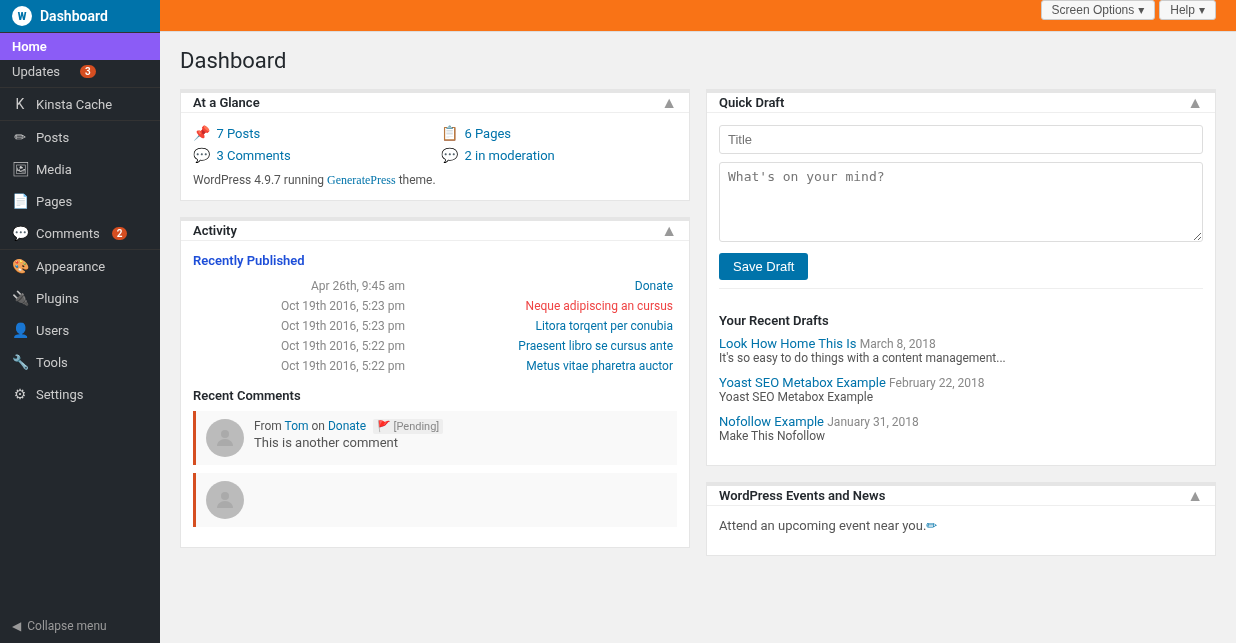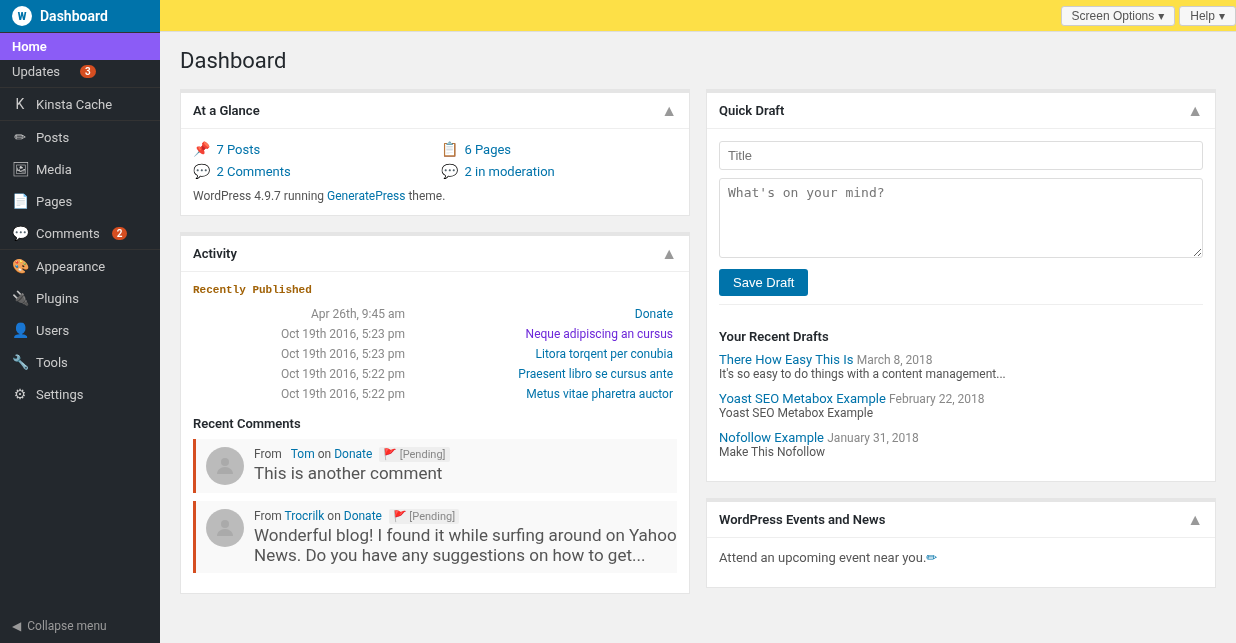--- a/index.html
+++ b/index.html
@@ -12,60 +12,60 @@
     .sidebar-section { border-top: 1px solid #333; }
     .sidebar-item { padding: 8px 12px; display: flex; align-items: center; gap: 8px; cursor: pointer; color: #ccc; font-size: 13px; position: relative; }
     .sidebar-item.home-label { background: #8b5cf6; color: #fff; padding: 6px 12px; font-size: 13px; font-weight: 600; }
     .sidebar-item.updates-item { padding: 4px 12px 8px 12px; gap: 16px; }
     .sidebar-icon { width: 16px; text-align: center; font-size: 14px; }
     .badge { background: #d54e21; color: #fff; border-radius: 10px; font-size: 10px; padding: 1px 5px; font-weight: 600; margin-left: 4px; }
     .sidebar-collapse { padding: 10px 12px; color: #999; cursor: pointer; margin-top: auto; display: flex; align-items: center; gap: 6px; font-size: 12px; }
 
     
     #main { flex: 1; display: flex; flex-direction: column; overflow: hidden; }
-    .topbar { background: #fde047; border-bottom: 1px solid #ddd; display: flex; align-items: center; justify-content: flex-end; padding: 0 0; height: 32px; gap: 4px; }
+    .topbar { background: #f97316; border-bottom: 1px solid #ddd; display: flex; align-items: flex-start; justify-content: flex-end; padding: 0 20px; height: 32px; gap: 4px; }
     .topbar-btn { background: #f7f7f7; border: 1px solid #ccc; border-radius: 3px; padding: 2px 10px; font-size: 12px; cursor: pointer; display: flex; align-items: center; gap: 4px; color: #555; }
     .page-content { flex: 1; overflow-y: auto; padding: 16px 20px; }
     .page-title { font-size: 22px; font-weight: 400; color: #23282d; margin-bottom: 16px; }
 
     
     .dashboard-grid { display: grid; grid-template-columns: 1fr 1fr; gap: 16px; }
     .dashboard-col { display: flex; flex-direction: column; gap: 16px; }
 
     
     .widget { background: #fff; border: 1px solid #e5e5e5; border-top: 4px solid #e5e5e5; }
-    .widget-header { display: flex; align-items: center; justify-content: space-between; padding: 8px 12px; border-bottom: 1px solid #eee; }
+    .widget-header { display: flex; align-items: center; justify-content: space-between; padding: 0 12px; border-bottom: 1px solid #eee; }
     .widget-title { font-size: 13px; font-weight: 600; color: #23282d; }
     .widget-toggle { color: #999; cursor: pointer; font-size: 16px; }
     .widget-body { padding: 12px; }
 
     
     .glance-grid { display: grid; grid-template-columns: 1fr 1fr; gap: 6px 12px; margin-bottom: 10px; }
     .glance-item { display: flex; align-items: center; gap: 6px; }
     .glance-icon { font-size: 14px; color: #888; }
     .glance-link { color: #0073aa; text-decoration: none; }
     .glance-wp-info { font-size: 12px; color: #555; }
-    .glance-wp-info a { color: #0073aa; text-decoration: none; }
-
-    
-    .activity-section-title { font-size: 11px; font-weight: 600; color: #a16207; margin-bottom: 8px; font-family: Liberation Mono, monospace; }
+    .glance-wp-info a { color: #0073aa; text-decoration: none; font-family: Liberation Serif, serif; }
+
+    
+    .activity-section-title { font-size: 13px; font-weight: 600; color: #1d4ed8; margin-bottom: 8px; }
     .activity-table { width: 100%; border-collapse: collapse; margin-bottom: 12px; }
     .activity-table td { padding: 3px 4px; font-size: 12px; vertical-align: top; text-align: right; }
     .activity-table .date-col { color: #888; white-space: nowrap; padding-right: 12px; }
     .activity-table a { color: #0073aa; text-decoration: none; }
 
     
     .recent-comments-title { font-size: 13px; font-weight: 600; color: #23282d; margin-bottom: 8px; }
     .comment-item { display: flex; gap: 10px; padding: 8px 0; border-left: 3px solid #d54e21; padding-left: 10px; margin-bottom: 8px; background: #f9f9f9; }
     .comment-avatar { width: 38px; height: 38px; background: #bbb; border-radius: 50%; flex-shrink: 0; display: flex; align-items: center; justify-content: center; color: #888; font-size: 18px; }
     .comment-content { flex: 1; }
     .comment-meta { font-size: 12px; color: #555; margin-bottom: 2px; }
     .comment-meta a { color: #0073aa; text-decoration: none; }
     .comment-pending { font-size: 11px; color: #888; background: #eee; border-radius: 2px; padding: 1px 4px; margin-left: 4px; }
-    .comment-text { font-size: 17px; color: #555; }
+    .comment-text { font-size: 13px; color: #555; }
 
     
     .quick-draft-input { width: 100%; border: 1px solid #ddd; border-radius: 3px; padding: 6px 8px; font-size: 13px; margin-bottom: 8px; color: #0f766e; }
     .quick-draft-textarea { width: 100%; border: 1px solid #ddd; border-radius: 3px; padding: 6px 8px; font-size: 13px; height: 80px; resize: vertical; color: #14532d; }
     .save-draft-btn { background: #0073aa; color: #fff; border: none; border-radius: 3px; padding: 6px 14px; font-size: 13px; cursor: pointer; margin-top: 8px; }
 
     
     .recent-drafts-title { font-size: 13px; font-weight: 600; color: #23282d; margin: 24px 0 8px; }
     .draft-item { margin-bottom: 10px; }
     .draft-title-link { color: #0073aa; text-decoration: none; font-size: 13px; }
@@ -186,21 +186,21 @@
               <div class="glance-item">
                 <span class="glance-icon">📌</span>
                 <a class="glance-link">7 Posts</a>
               </div>
               <div class="glance-item">
                 <span class="glance-icon">📋</span>
                 <a class="glance-link">6 Pages</a>
               </div>
               <div class="glance-item">
                 <span class="glance-icon">💬</span>
-                <a class="glance-link">2 Comments</a>
+                <a class="glance-link">3 Comments</a>
               </div>
               <div class="glance-item">
                 <span class="glance-icon">💬</span>
                 <a class="glance-link">2 in moderation</a>
               </div>
             </div>
             <div class="glance-wp-info">
               <span>WordPress 4.9.7 running </span><a>GeneratePress</a><span> theme.</span>
             </div>
           </div>
@@ -214,21 +214,21 @@
           <div class="widget-body">
             <div class="activity-section-title">Recently Published</div>
             <table class="activity-table">
               <tbody id="activity-rows">
                   <tr>
       <td class="date-col">Apr 26th, 9:45 am</td>
       <td><a href="#" style="color:#0073aa;text-decoration:none;">Donate</a></td>
     </tr>
                   <tr>
       <td class="date-col">Oct 19th 2016, 5:23 pm</td>
-      <td><a href="#" style="color:#6d28d9;text-decoration:none;">Neque adipiscing an cursus</a></td>
+      <td><a href="#" style="color:#ef4444;text-decoration:none;">Neque adipiscing an cursus</a></td>
     </tr>
                   <tr>
       <td class="date-col">Oct 19th 2016, 5:23 pm</td>
       <td><a href="#" style="color:#0073aa;text-decoration:none;">Litora torqent per conubia</a></td>
     </tr>
                   <tr>
       <td class="date-col">Oct 19th 2016, 5:22 pm</td>
       <td><a href="#" style="color:#0073aa;text-decoration:none;">Praesent libro se cursus ante</a></td>
     </tr>
                   <tr>
@@ -241,40 +241,33 @@
             <div id="comments-list">
                 <div class="comment-item">
       <div class="comment-avatar">
         <svg width="24" height="24" viewBox="0 0 24 24" fill="#aaa">
                       <circle cx="12" cy="8" r="4"></circle>
                       <path d="M4 20c0-4 3.6-7 8-7s8 3 8 7"></path>
                     </svg>
       </div>
       <div class="comment-content">
         <div class="comment-meta">
-          From <a href="#" style="color:#0073aa;margin-left:6px;">Tom</a> on <a href="#" style="color:#0073aa;">Donate</a>
+          From <a href="#" style="color:#0073aa;">Tom</a> on <a href="#" style="color:#0073aa;">Donate</a>
           <span class="comment-pending">🚩 [Pending]</span>
         </div>
         <div class="comment-text">This is another comment</div>
       </div>
     </div>
                 <div class="comment-item">
       <div class="comment-avatar">
         <svg width="24" height="24" viewBox="0 0 24 24" fill="#aaa">
                       <circle cx="12" cy="8" r="4"></circle>
                       <path d="M4 20c0-4 3.6-7 8-7s8 3 8 7"></path>
                     </svg>
       </div>
-      <div class="comment-content">
-        <div class="comment-meta">
-          From <a href="#" style="color:#0073aa;">Trocrilk</a> on <a href="#" style="color:#0073aa;">Donate</a>
-          <span class="comment-pending">🚩 [Pending]</span>
-        </div>
-        <div class="comment-text">Wonderful blog! I found it while surfing around on Yahoo News. Do you have any suggestions on how to get...</div>
-      </div>
     </div>
               </div>
           </div>
         </div>
 
       </div>
 
       <div class="dashboard-col">
 
         <div class="widget">
@@ -285,21 +278,21 @@
           <div class="widget-body">
             <input class="quick-draft-input" type="text" placeholder="Title" style="">
             <textarea class="quick-draft-textarea" placeholder="What's on your mind?" style=""></textarea>
             <button class="save-draft-btn">Save Draft</button>
 
             <hr class="widget-divider">
             <div class="recent-drafts-title">Your Recent Drafts</div>
             <div id="drafts-list">
                 <div class="draft-item">
       <div>
-        <a class="draft-title-link" href="#">There How Easy This Is</a>
+        <a class="draft-title-link" href="#">Look How Home This Is</a>
         <span class="draft-date"> March 8, 2018</span>
       </div>
       <div class="draft-excerpt">It's so easy to do things with a content management...</div>
     </div>
                 <div class="draft-item">
       <div>
         <a class="draft-title-link" href="#">Yoast SEO Metabox Example</a>
         <span class="draft-date"> February 22, 2018</span>
       </div>
       <div class="draft-excerpt">Yoast SEO Metabox Example</div>

